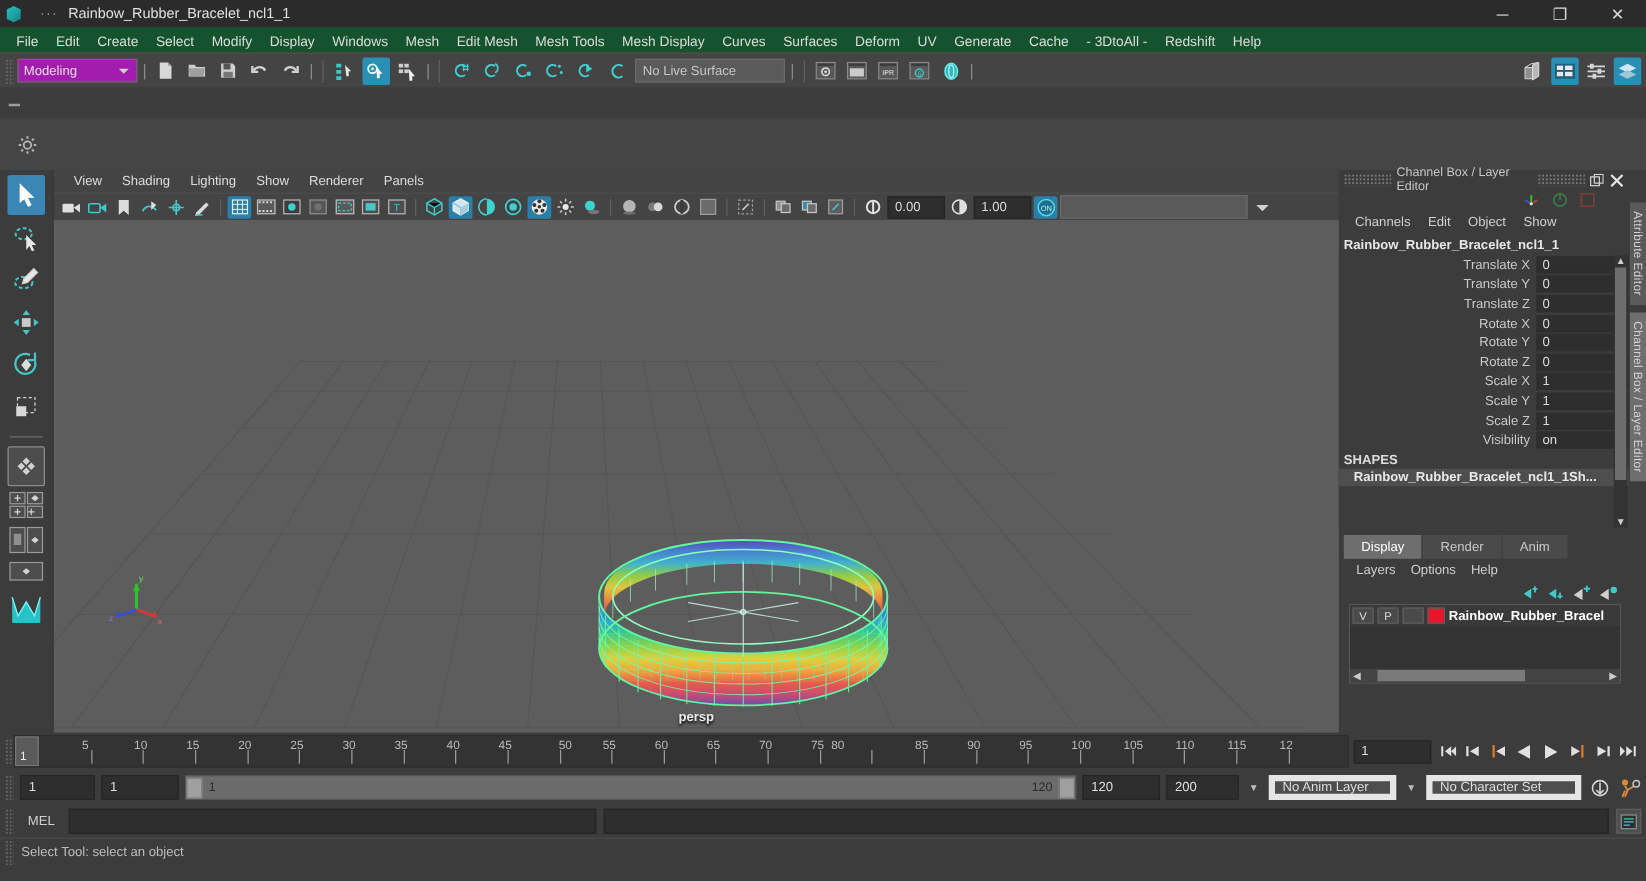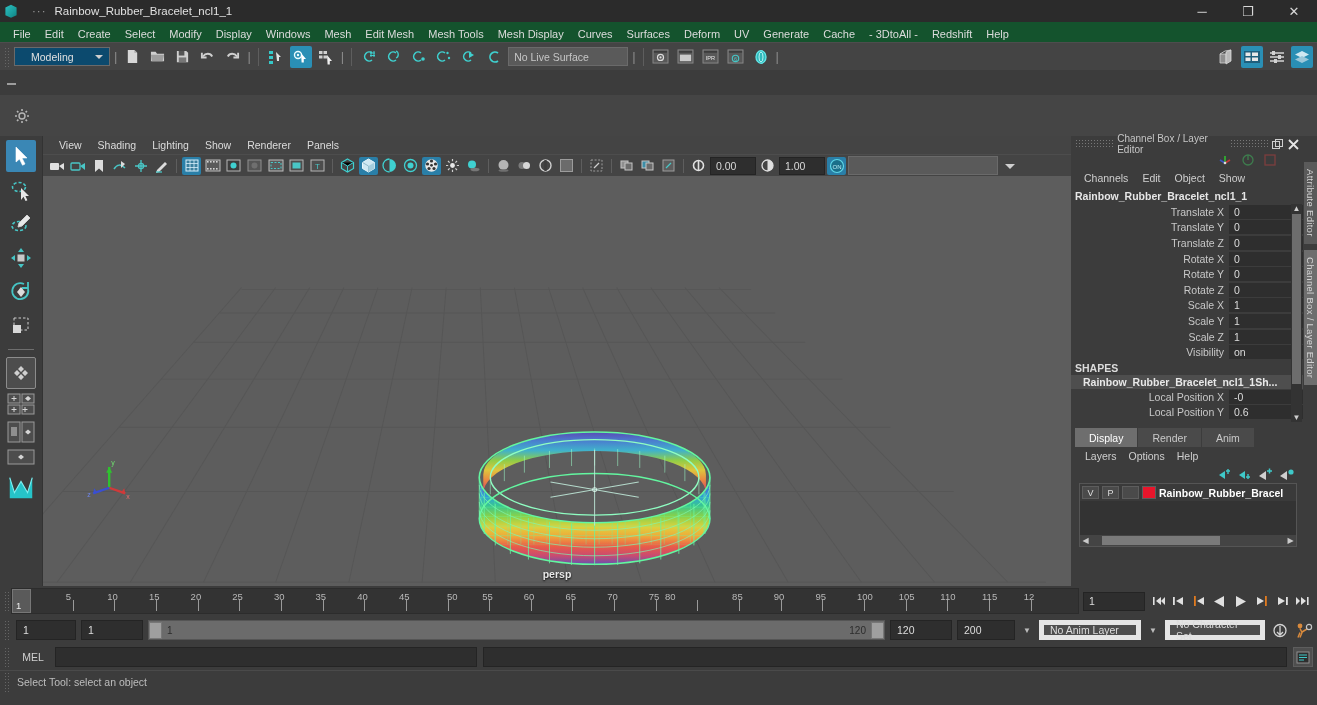--- a/index.html
+++ b/index.html
@@ -35,22 +35,22 @@
   .menubar .mi { padding:2px 7px; color:#dcdcdc; white-space:nowrap; }
   
   .statusline {
     height:28px;background:#444444;display:flex;align-items:center;
     padding:0 4px; gap:3px; border-top:1px solid #4d4d4d;
   }
   .grip { width:7px;height:20px;
     background-image:radial-gradient(#6f6f6f 45%,transparent 46%);
     background-size:3px 3px; opacity:.8; flex:0 0 auto;}
   select.menuset {
-    height:19px;width:96px;background:#0c4a6e;color:#e0e0e0;border:1px solid #6a6a6a;
-    font-size:10.5px;font-family:inherit; padding-left:16px; appearance:none;
+    height:19px;width:96px;background:#a21caf;color:#e0e0e0;border:1px solid #6a6a6a;
+    font-size:10.5px;font-family:inherit; padding-left:4px; appearance:none;
   }
   .sel-wrap { position:relative; }
   .sel-wrap::after{
     content:"";position:absolute;right:7px;top:8px;
     border-left:4px solid transparent;border-right:4px solid transparent;
     border-top:4px solid #cfcfcf;pointer-events:none;}
   .sep { width:1px;height:18px;background:#5e5e5e;margin:0 3px;flex:0 0 auto;}
   .bracket { color:#8a8a8a; font-size:13px; padding:0 1px;}
   .ticon {
     width:22px;height:22px;display:inline-flex;align-items:center;justify-content:center;
@@ -945,30 +945,20 @@
             <div class="chan-label">Scale Z</div>
             <div class="chan-val">1</div>
           </div>
           <div class="chan-row">
             <div class="chan-label">Visibility</div>
             <div class="chan-val">on</div>
           </div>
         </div>
       <div class="chan-head">SHAPES</div>
       <div class="chan-shape">Rainbow_Rubber_Bracelet_ncl1_1Sh...</div>
-      <div id="shaperows">
-          <div class="chan-row">
-            <div class="chan-label">Local Position X</div>
-            <div class="chan-val">-0</div>
-          </div>
-          <div class="chan-row">
-            <div class="chan-label">Local Position Y</div>
-            <div class="chan-val">0.6</div>
-          </div>
-        </div>
       <div class="cb-scroll" style="height:218px;">
         <div class="arrw">▲</div>
         <div class="thumb" style="top:10px;height:170px;"></div>
         <div class="arrw" style="position:absolute;bottom:0;left:1px;width:9px;">▼</div>
       </div>
     </div>
 
     <div class="layer-tabs" id="ltabs">
         <div class="ltab active">Display</div>
         <div class="ltab">Render</div>
@@ -1143,21 +1133,21 @@
     <div class="handle"></div>
     <span class="lbl">1</span>
     <span class="lbl r">120</span>
     <div class="handle"></div>
   </div>
   <div class="rfield" style="width:62px;">120</div>
   <div class="rfield" style="width:58px;">200</div>
   <div class="combo-arrow">▼</div>
   <div class="combo" style="width:102px;">No Anim Layer</div>
   <div class="combo-arrow">▼</div>
-  <div class="combo" style="width:100px;">No Character Set</div>
+  <div class="combo" style="width:124px;">No Character Set</div>
   <div class="pb">
     <svg width="18" height="17" viewBox="0 0 18 17">
         <circle cx="9" cy="8.5" r="6" fill="none" stroke="#d4d4d4" stroke-width="1.3"></circle>
         <path d="M9 4v9M6 10l3 3 3-3" stroke="#d4d4d4" stroke-width="1.3" fill="none"></path>
       </svg>
     </div>
   <div class="pb">
     <svg width="18" height="17" viewBox="0 0 18 17">
         <circle cx="5" cy="4" r="2.4" fill="#d98a3c"></circle>
         <path d="M5 6.5l2 4-2 5M7 10l5-3M3 15.5l2-5" stroke="#d98a3c" stroke-width="1.5" fill="none"></path>

